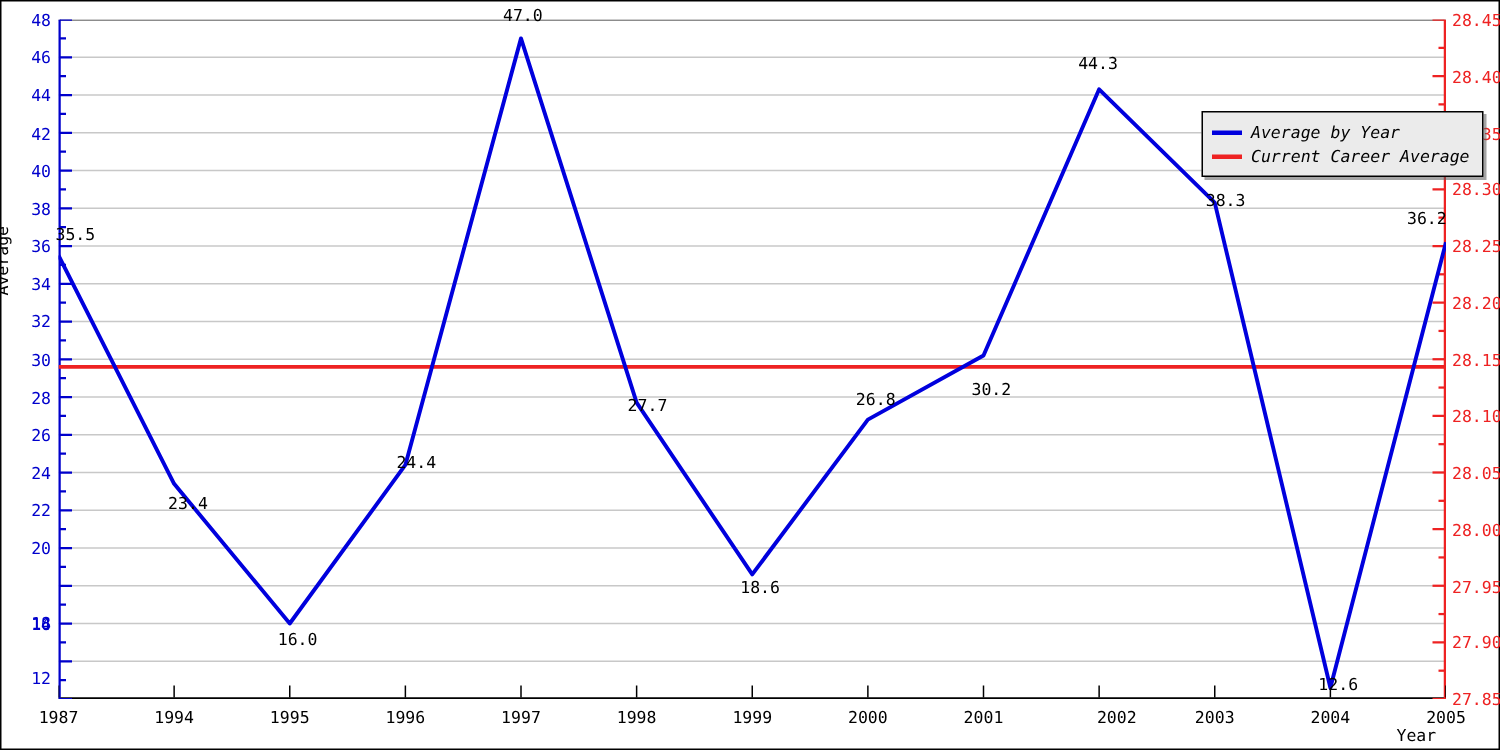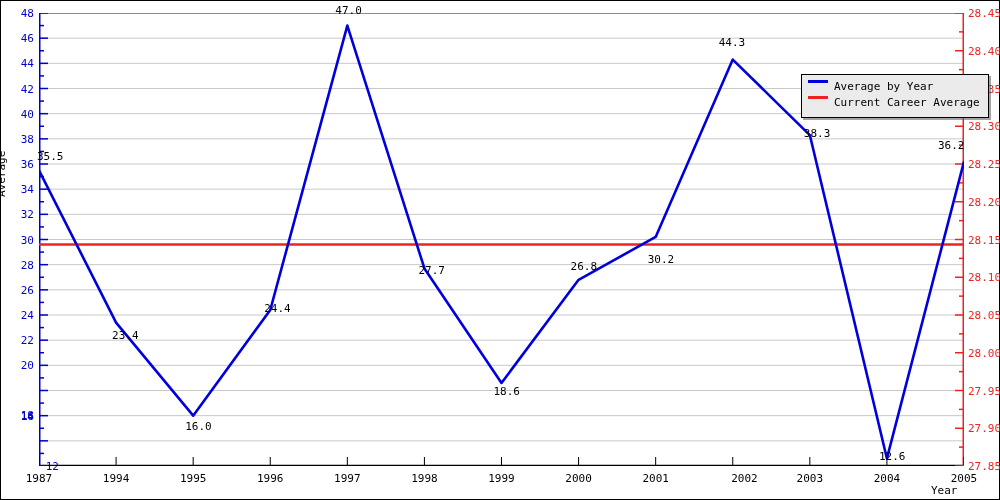--- a/index.html
+++ b/index.html
@@ -65,43 +65,44 @@
     position:absolute;
     left:800px;top:73px;
     background:#ebebeb;
     border:1px solid #000000;
     box-shadow:2px 2px 0 rgba(90,90,90,0.55);
     padding:5px 8px 5px 6px;
     box-sizing:border-box;
   }
   .legend-row{
     display:flex;
-    align-items:flex-start;
+    align-items:center;
     height:16px;
     white-space:nowrap;
+    font-style:italic;
   }
   .legend-swatch{
     display:inline-block;
     width:20px;height:3px;
     margin-right:6px;
     flex:0 0 auto;
   }
   .legend-text{font-size:11px;color:#000000;}
 </style>
 </head>
 <body>
 
 <div id="chart-root">
 
   <div class="ylabel-left">Average</div>
 
   <div class="xlabel">Year</div>
 
   <div id="tick-layer">
-      <div class="tick tick-left" style="left: 0px; top: 460px; width: 33px; padding-left: 25px;">12</div>
+      <div class="tick tick-left" style="left: 0px; top: 446px; width: 33px;">12</div>
       <div class="tick tick-left" style="left: 0px; top: 410px; width: 33px;">14</div>
       <div class="tick tick-left" style="left: 0px; top: 409.667px; width: 33px;">16</div>
       <div class="tick tick-left" style="left: 0px; top: 384.5px; width: 33px; margin-top: 24px;">18</div>
       <div class="tick tick-left" style="left: 0px; top: 359.333px; width: 33px;">20</div>
       <div class="tick tick-left" style="left: 0px; top: 334.167px; width: 33px;">22</div>
       <div class="tick tick-left" style="left: 0px; top: 309px; width: 33px;">24</div>
       <div class="tick tick-left" style="left: 0px; top: 283.833px; width: 33px;">26</div>
       <div class="tick tick-left" style="left: 0px; top: 258.667px; width: 33px;">28</div>
       <div class="tick tick-left" style="left: 0px; top: 233.5px; width: 33px;">30</div>
       <div class="tick tick-left" style="left: 0px; top: 208.333px; width: 33px;">32</div>

